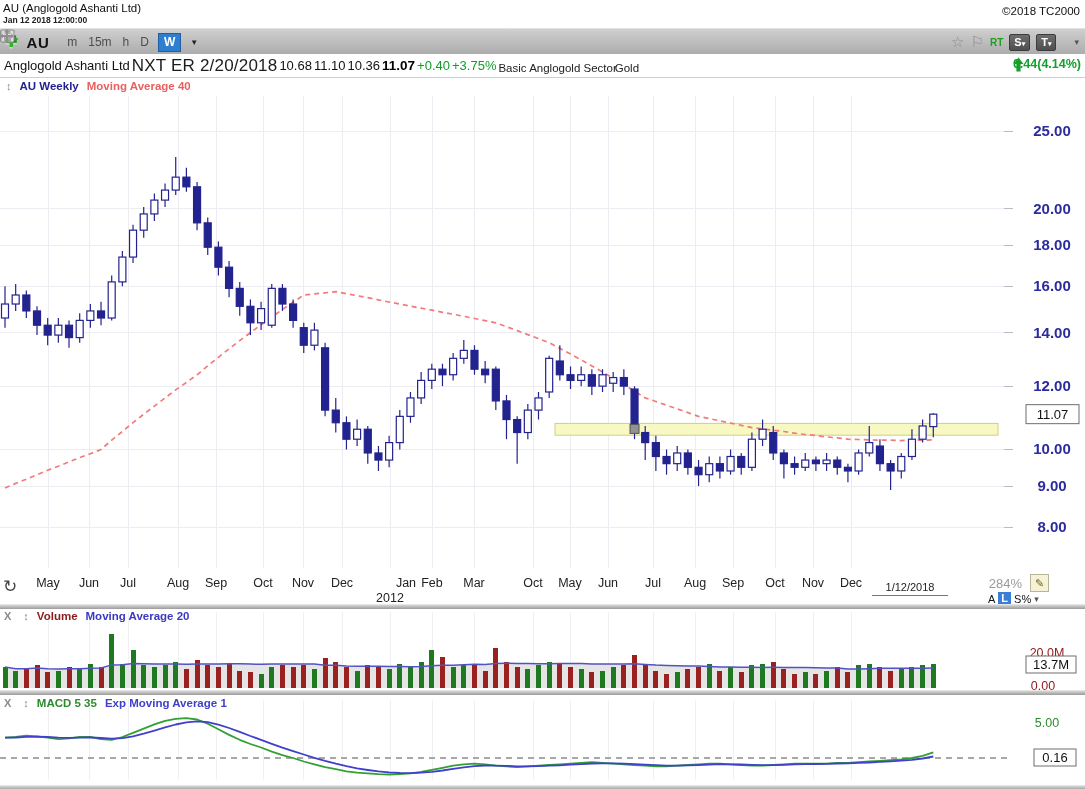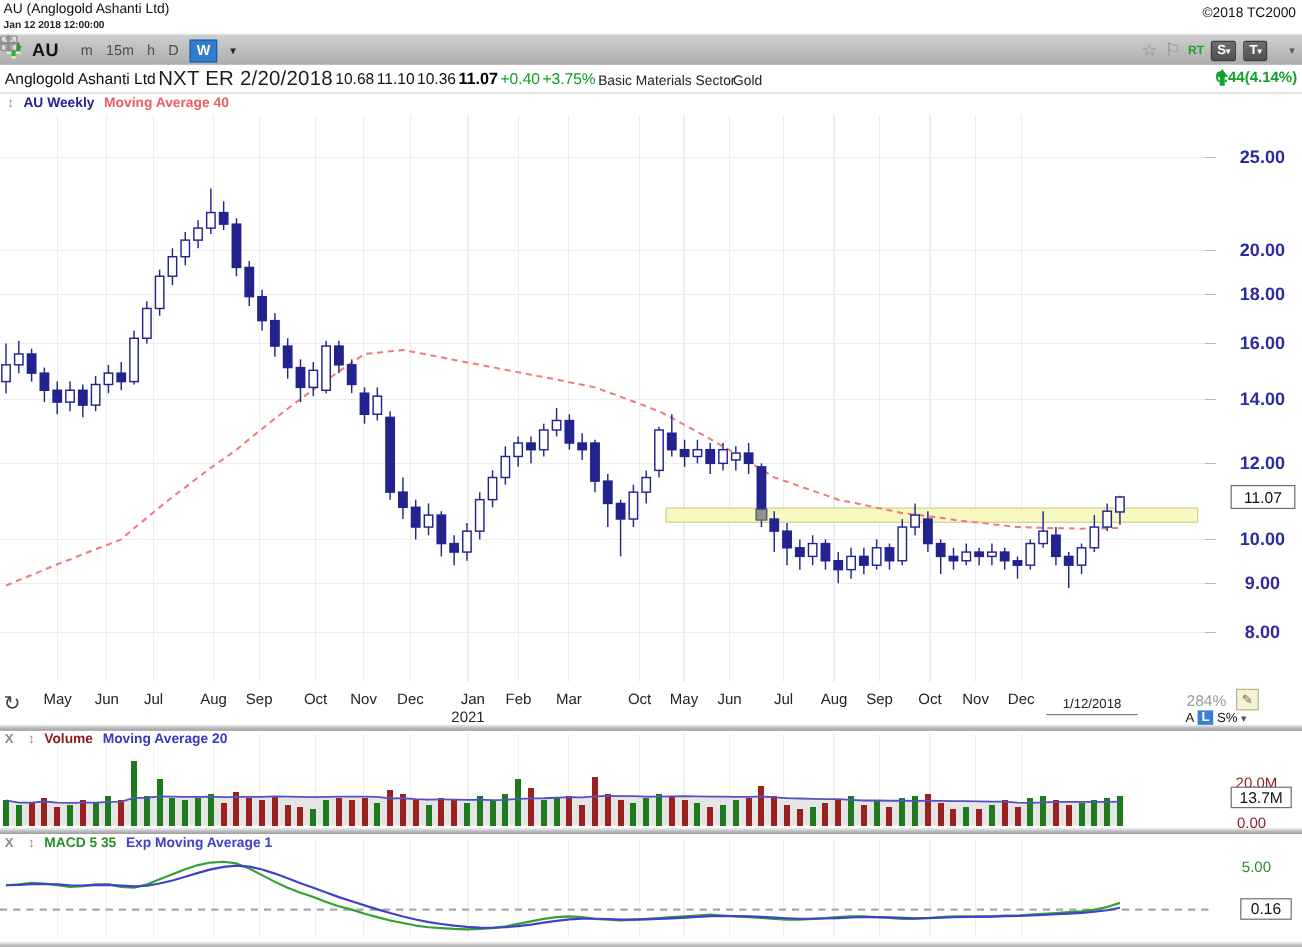--- a/index.html
+++ b/index.html
@@ -152,21 +152,21 @@
 
   <div class="abs quoteline">
     <span class="q-company">Anglogold Ashanti Ltd</span>
     <span class="q-nxt">NXT ER 2/20/2018</span>
     <span class="q-num">10.68</span>
     <span class="q-num">11.10</span>
     <span class="q-num">10.36</span>
     <span class="q-last">11.07</span>
     <span class="q-chg">+0.40</span>
     <span class="q-chg">+3.75%</span>
-    <span class="q-sect">Basic Materials Sector</span>
+    <span class="q-sect">Basic Anglogold Sector</span>
     <span class="q-sect" style="margin-left:-4px;">Gold</span>
   </div>
   <div class="abs q-move">
     <svg width="11" height="15">
         <path d="M5.5 0.5 L10.5 7 H7.6 V14.5 H3.4 V7 H0.5 Z" fill="#14a02a"></path>
       </svg>
     <span>0.44(4.14%)</span>
   </div>
 
   <svg id="chart" width="1085" height="789">
@@ -555,22 +555,22 @@
   <div class="abs refresh">↻</div>
   <div class="abs xlabels" id="xlabels">
       <span class="mlab" style="left: 26px;">May</span>
       <span class="mlab" style="left: 67px;">Jun</span>
       <span class="mlab" style="left: 106px;">Jul</span>
       <span class="mlab" style="left: 156px;">Aug</span>
       <span class="mlab" style="left: 194px;">Sep</span>
       <span class="mlab" style="left: 241px;">Oct</span>
       <span class="mlab" style="left: 281px;">Nov</span>
       <span class="mlab" style="left: 320px;">Dec</span>
-      <span class="mlab" style="left: 372px; text-align: center;">Jan</span>
-      <span class="ylab" style="left: 368px;">2021</span>
+      <span class="mlab" style="left: 384px; text-align: center;">Jan</span>
+      <span class="ylab" style="left: 368px;">2012</span>
       <span class="mlab" style="left: 410px;">Feb</span>
       <span class="mlab" style="left: 452px;">Mar</span>
       <span class="mlab" style="left: 511px;">Oct</span>
       <span class="mlab" style="left: 548px;">May</span>
       <span class="mlab" style="left: 586px;">Jun</span>
       <span class="mlab" style="left: 631px;">Jul</span>
       <span class="mlab" style="left: 673px;">Aug</span>
       <span class="mlab" style="left: 711px;">Sep</span>
       <span class="mlab" style="left: 753px;">Oct</span>
       <span class="mlab" style="left: 791px;">Nov</span>

